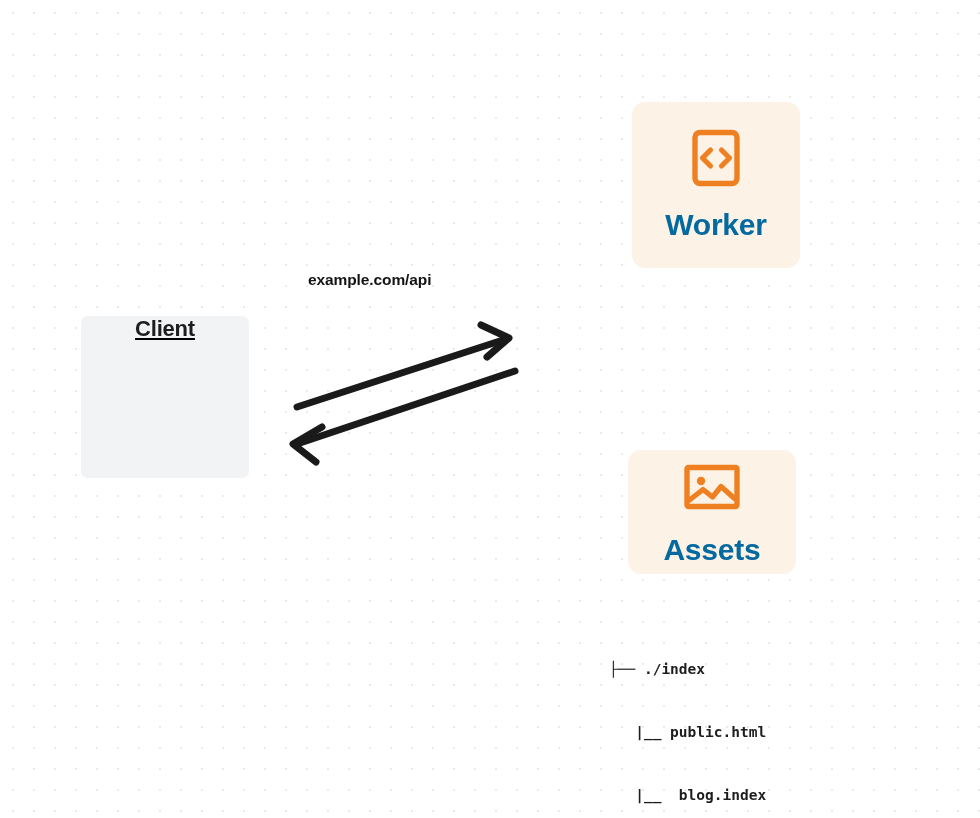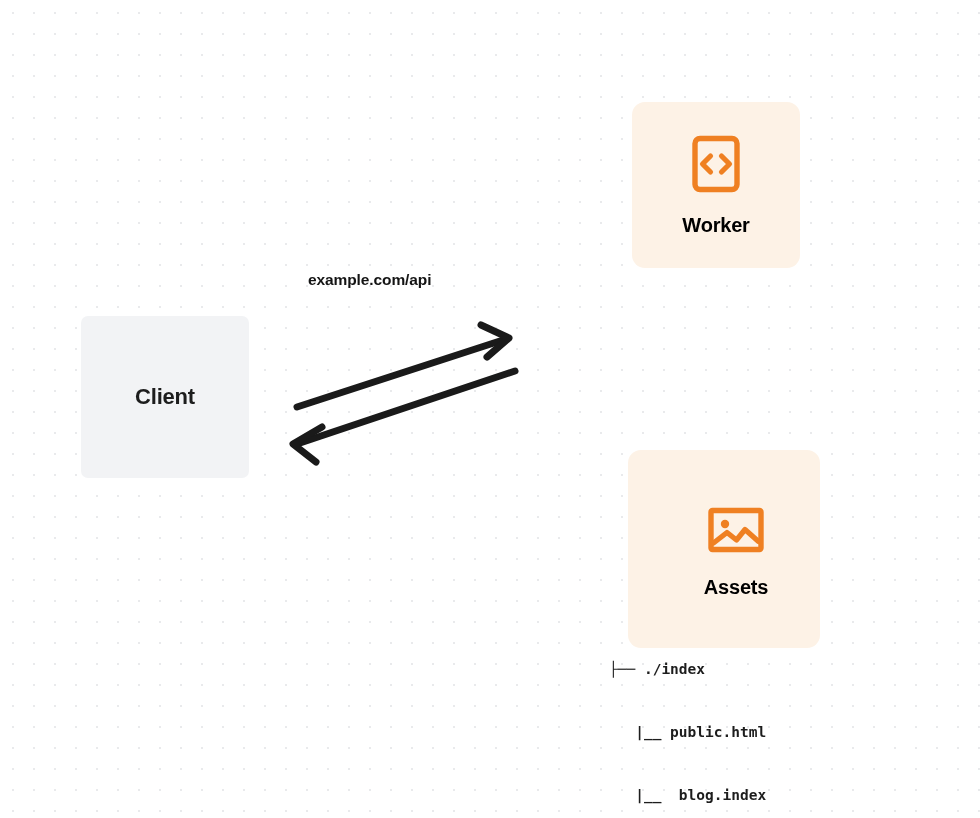--- a/index.html
+++ b/index.html
@@ -28,22 +28,23 @@
   
   #client-node {
     position: absolute;
     left: 81px;
     top: 316px;
     width: 168px;
     height: 162px;
     background: #f2f3f5;
     border-radius: 7px;
     display: flex;
-    align-items: center;
+    align-items: flex-start;
     justify-content: center;
+    text-decoration: underline;
   }
   #client-node .node-title {
     font-size: 22px;
     font-weight: bold;
     color: #1d1d1d;
     letter-spacing: -0.2px;
   }
 
   
   #connector-label {
@@ -104,36 +105,35 @@
   #worker-card {
     left: 632px;
     top: 102px;
     width: 168px;
     height: 166px;
   }
   #assets-card {
     left: 628px;
     top: 450px;
     width: 168px;
-    height: 198px;
-    padding-left: 24px;
+    height: 124px;
   }
   .service-card .card-icon {
     width: 60px;
     height: 60px;
     display: block;
     margin-bottom: 20px;
   }
   #assets-card .card-icon {
     margin-bottom: 16px;
   }
   .service-card .card-title {
-    font-size: 20px;
-    font-weight: bold;
-    color: #000000;
+    font-size: 30px;
+    font-weight: bold;
+    color: #0369a1;
     letter-spacing: -0.2px;
   }
 
   
   #file-tree {
     position: absolute;
     left: 609px;
     top: 617px;
     font-family: "DejaVu Sans Mono", monospace;
     font-size: 14.5px;

